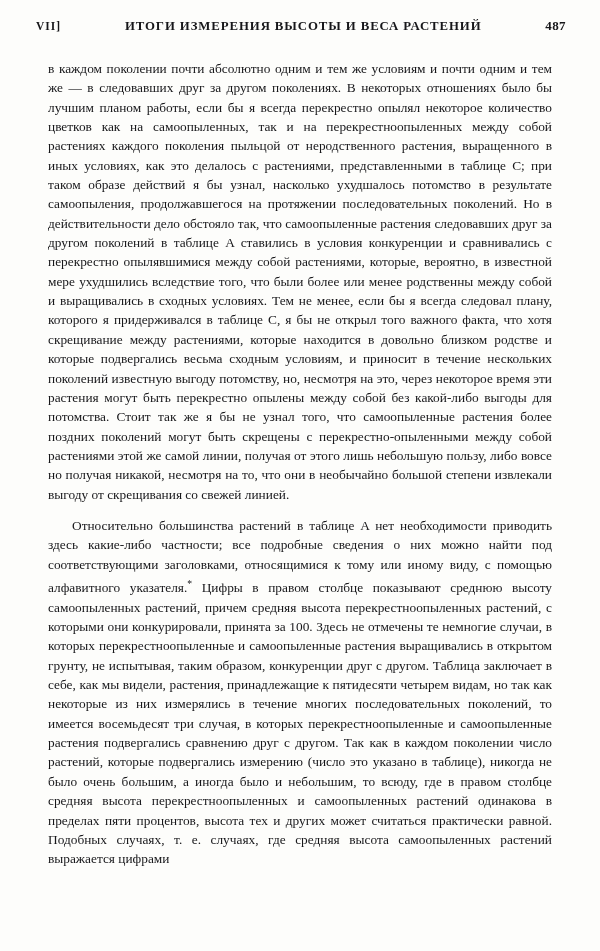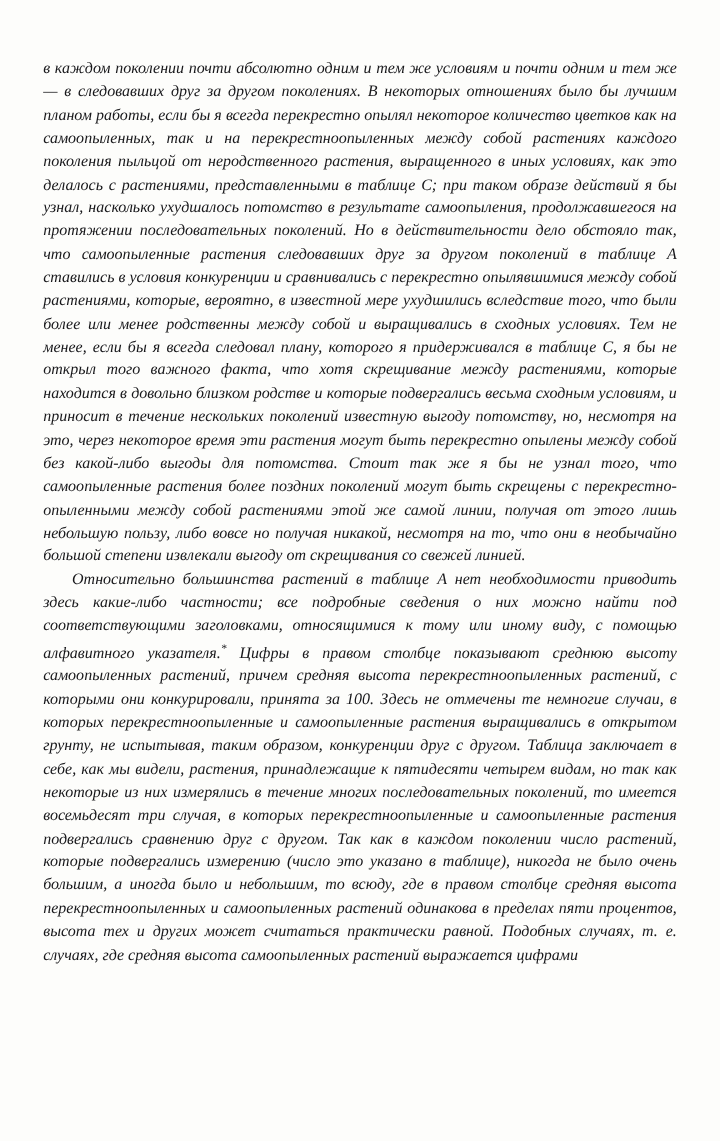--- a/index.html
+++ b/index.html
@@ -54,23 +54,22 @@
     top: 47px;
     left: 36px;
     width: 528px;
     font-size: 13.35px;
     line-height: 19.35px;
     text-align: justify;
     text-justify: inter-word;
     hyphens: manual;
   }
   .body-text p {
-    margin: 0;
+    margin: 12px;
     text-indent: 0;
-    font-style: italic;
   }
   .body-text p.indent {
     text-indent: 24px;
   }
   .footnote-rule {
     position: absolute;
     left: 36px;
     top: 893px;
     width: 0px;
     border-top: 0px solid #000;
@@ -94,20 +93,25 @@
   .sup {
     vertical-align: super;
     font-size: 0.72em;
   }
 </style>
 </head>
 <body>
 
 <div class="page">
 
+  <div class="header">
+    <span class="chapter-mark">VII]</span>
+    <span class="running-title">ИТОГИ ИЗМЕРЕНИЯ ВЫСОТЫ И ВЕСА РАСТЕНИЙ</span>
+    <span class="folio">487</span>
+  </div>
 
   <div class="body-text">
     <p>в каждом поколении почти абсолютно одним и тем же условиям и почти одним и тем же — в следовавших друг за  другом поколениях.  В некоторых отношениях было бы лучшим планом работы, если бы я всегда перекрестно опылял некоторое количество цветков как на самоопыленных, так и на перекрестноопыленных между собой растениях каждого поколения пыльцой от неродственного растения, выращенного в иных условиях, как это делалось с растениями, представленными в таблице C; при таком образе действий я бы узнал, насколько ухудшалось потомство в результате самоопыления, продолжавшегося на протяжении последовательных поколений. Но в действительности дело обстояло так, что самоопыленные растения следовавших друг за другом поколений в таблице A ставились в условия конкуренции и сравнивались с перекрестно опылявшимися между собой растениями, которые, вероятно, в известной мере ухудшились вследствие того, что были более или менее родственны между собой и выращивались в сходных условиях. Тем не менее, если бы я всегда следовал плану, которого я придерживался в таблице C, я бы не открыл того важного факта, что хотя скрещивание между растениями, которые находится в довольно близком родстве и которые подвергались весьма сходным условиям, и приносит в течение нескольких поколений известную выгоду потомству, но, несмотря на это, через некоторое время эти растения могут быть перекрестно опылены между собой без какой-либо выгоды для потомства. Стоит так же я бы не узнал того, что самоопыленные растения более поздних поколений могут быть скрещены с перекрестно-опыленными между собой растениями этой же самой линии, получая от этого лишь небольшую пользу, либо вовсе но получая никакой, несмотря на то, что они в необычайно большой степени извлекали выгоду от скрещивания со свежей линией.</p>
     <p class="indent"><span>Относительно большинства растений в таблице A нет необходимости приводить здесь какие-либо частности; все подробные сведения о них можно найти под соответствующими заголовками, относящимися к тому или иному виду, с помощью алфавитного указателя.</span><span class="sup">*</span><span> Цифры в правом столбце показывают среднюю высоту самоопыленных растений, причем средняя высота перекрестноопыленных растений, с которыми они конкурировали, принята за 100. Здесь не отмечены те немногие случаи, в которых перекрестноопыленные и самоопыленные растения выращивались в открытом грунту, не испытывая, таким образом, конкуренции друг с другом. Таблица заключает в себе, как мы видели, растения, принадлежащие к пятидесяти четырем видам, но так как некоторые из них измерялись в течение многих последовательных поколений, то имеется восемьдесят три случая, в которых перекрестноопыленные и самоопыленные растения подвергались сравнению  друг с другом. Так как в каждом поколении число растений, которые подвергались измерению (число это указано в таблице), никогда не было очень большим, а иногда было и небольшим, то всюду, где в правом столбце средняя высота перекрестноопыленных и самоопыленных растений одинакова в пределах пяти процентов, высота тех и других может считаться практически равной. Подобных случаях, т. е. случаях, где средняя высота самоопыленных растений выражается цифрами</span></p>
   </div>
 
   <div class="footnote-rule"></div>
 
 
 </div>

